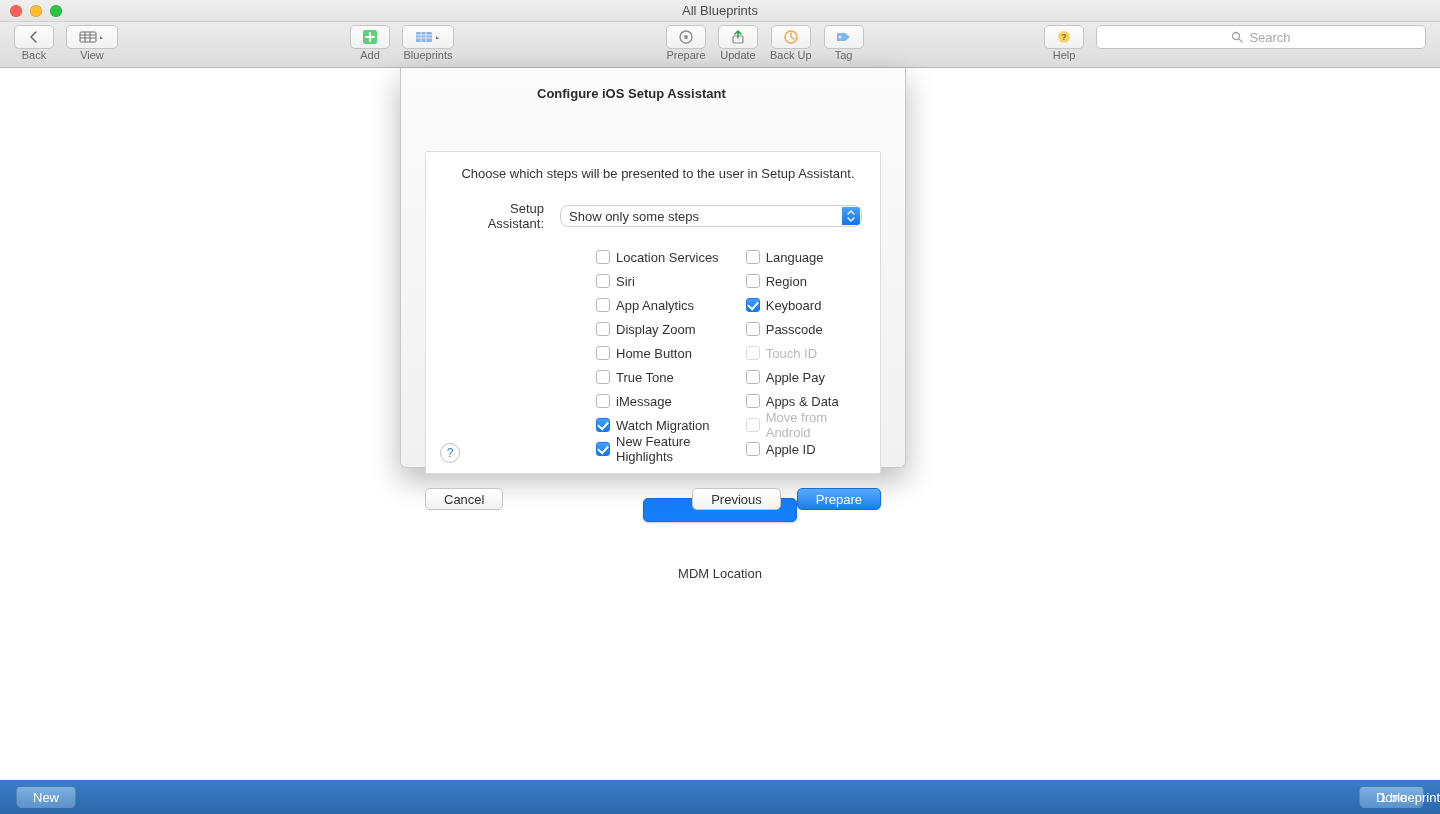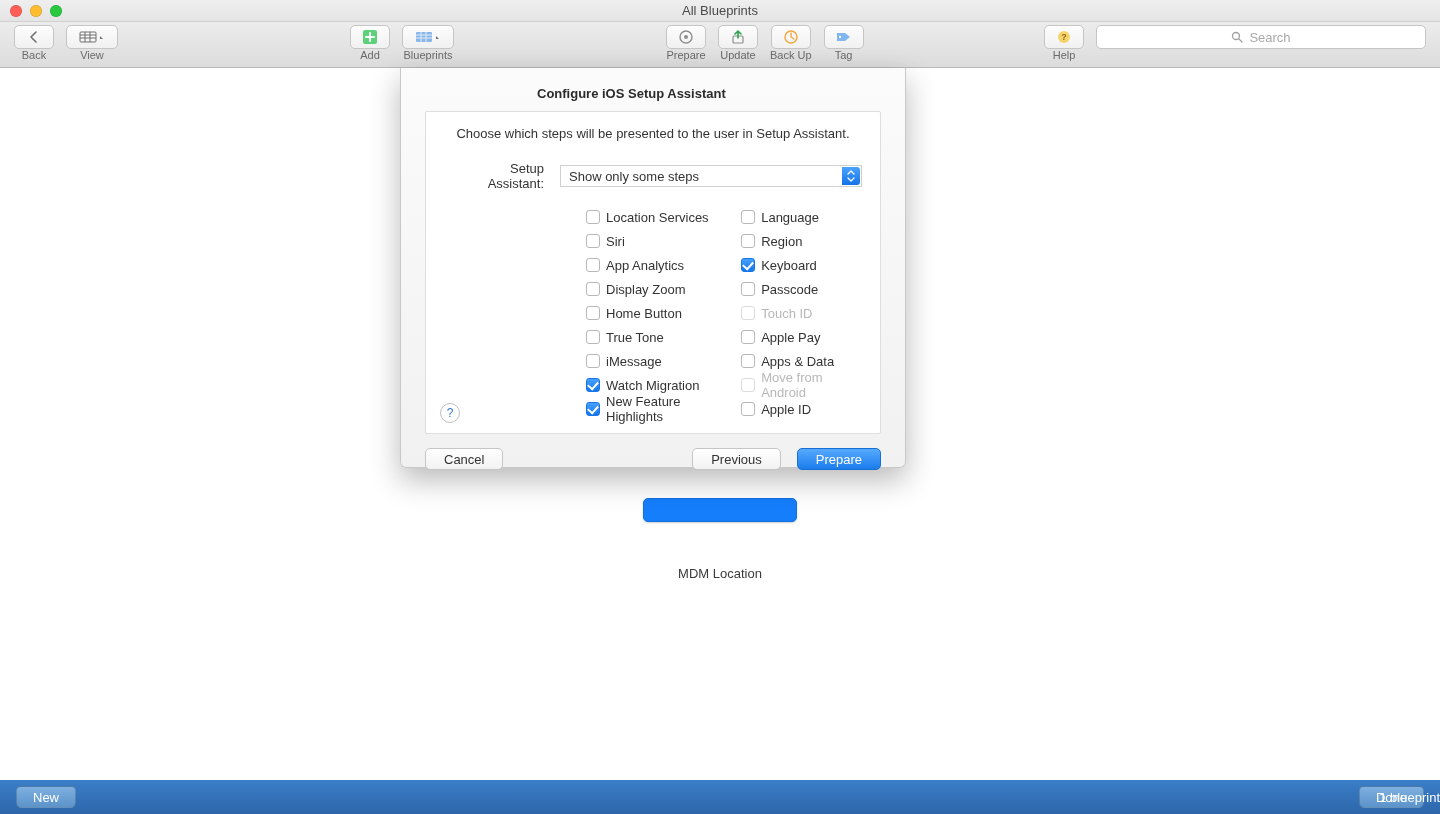--- a/index.html
+++ b/index.html
@@ -53,27 +53,27 @@
     position:absolute; left:400px; top:0; width:506px; height:400px;
     background:linear-gradient(180deg,#fbfbfb 0%,#f1f1f1 100%);
     border:1px solid #c8c8c8; border-top:none;
     border-bottom-left-radius:6px; border-bottom-right-radius:6px;
     box-shadow:0 12px 30px rgba(0,0,0,.28);
   }
   .sheet-inner { padding:18px 24px 16px 24px; height:100%; display:flex; flex-direction:column; }
   .sheet-title { font-weight:600; font-size:13px; color:#2b2b2b; margin-bottom:10px; padding-left:112px;}
   .white-panel {
     flex:1; background:#fff; border:1px solid #dedede; border-radius:2px;
-    padding:14px 18px 14px 18px; position:relative;
+    padding:14px 18px 14px 28px; position:relative;margin-top:40px;
   }
   .instr { font-size:13px; color:#333; text-align:center; margin-bottom:20px;}
   .sel-row { display:flex; align-items:center; gap:16px; margin-bottom:16px; padding-left:24px;}
   .sel-lbl { font-size:13px; color:#333; width:110px; text-align:right;}
   .popup-btn {
-    flex:0 0 302px; height:22px; background:#fff; border:1px solid #d0d0d0; border-radius:0;
+    flex:0 0 302px; height:22px; background:#fff; border:1px solid #d0d0d0; border-radius:8px;
     display:flex; align-items:center; padding:0 4px 0 8px; font-size:13px; color:#333;
     position:relative;
   }
   .popup-arrows {
     position:absolute; right:1px; top:1px; bottom:1px; width:18px;
     background:linear-gradient(#4aa3ff,#1173e6); border-radius:0 3px 3px 0;
     display:flex; flex-direction:column; align-items:center; justify-content:center;
   }
   .cols { display:flex; gap:10px; padding-left:138px;}
   .col { display:flex; flex-direction:column; gap:4px; }

